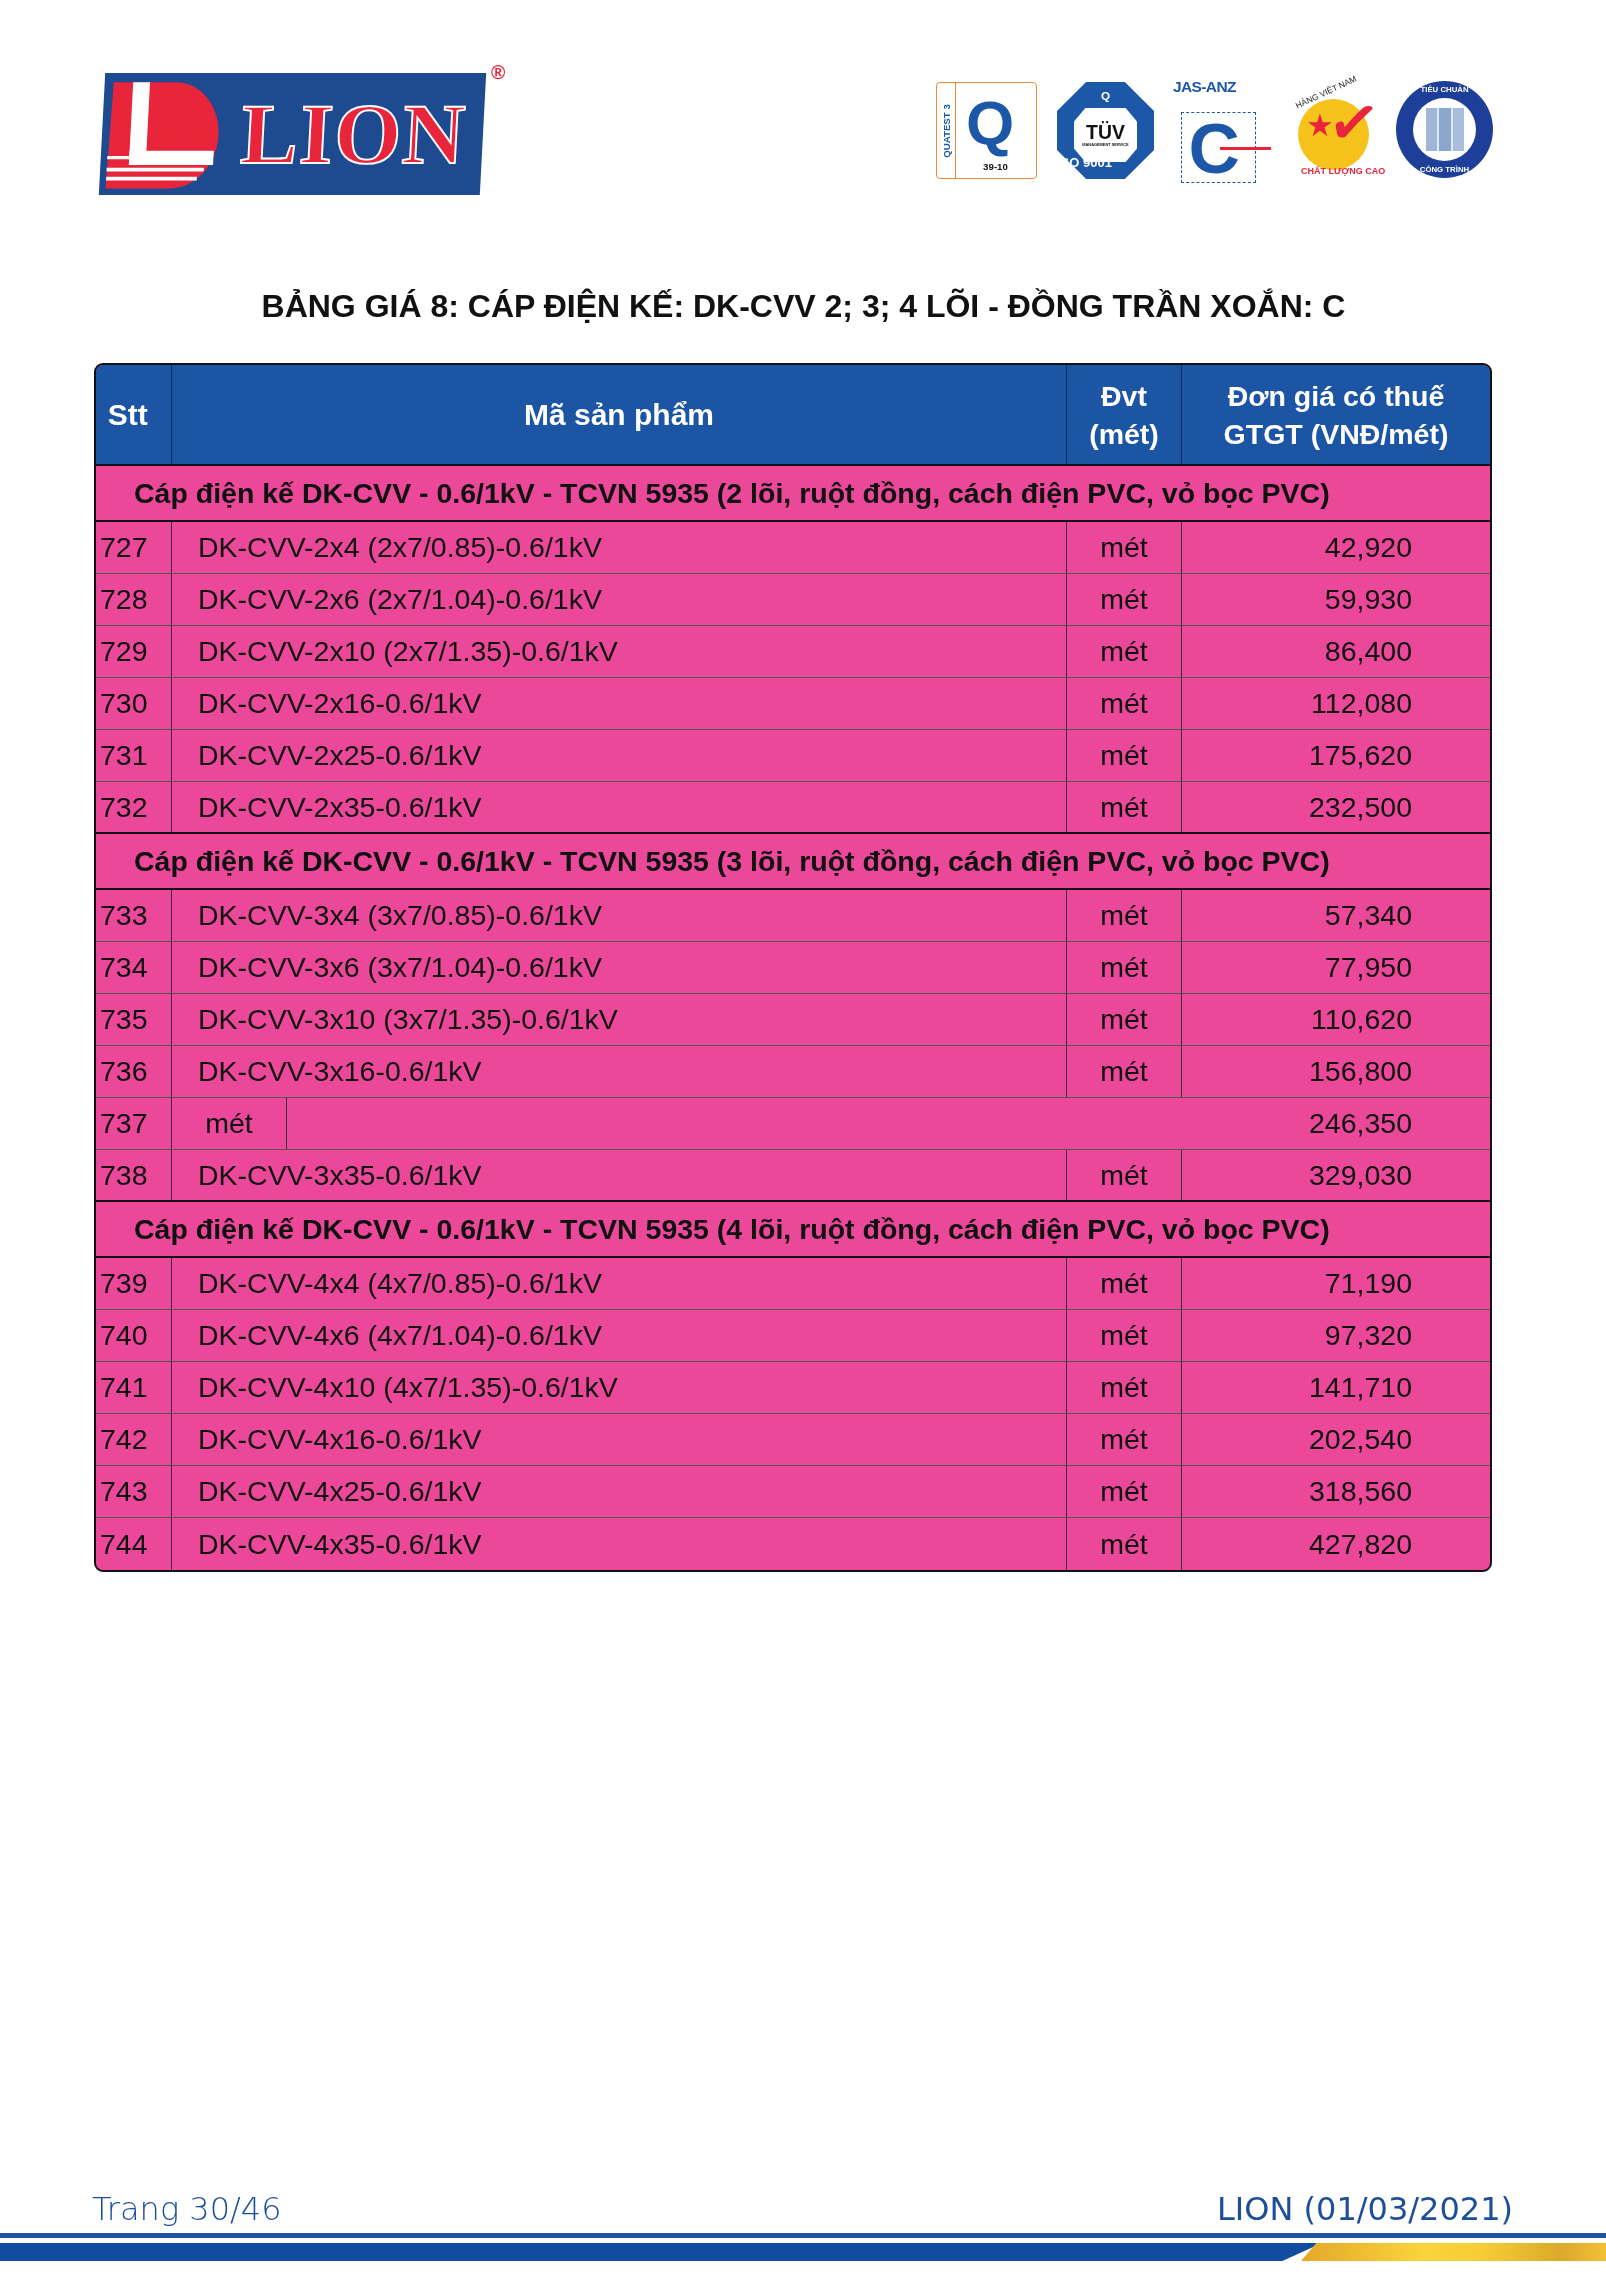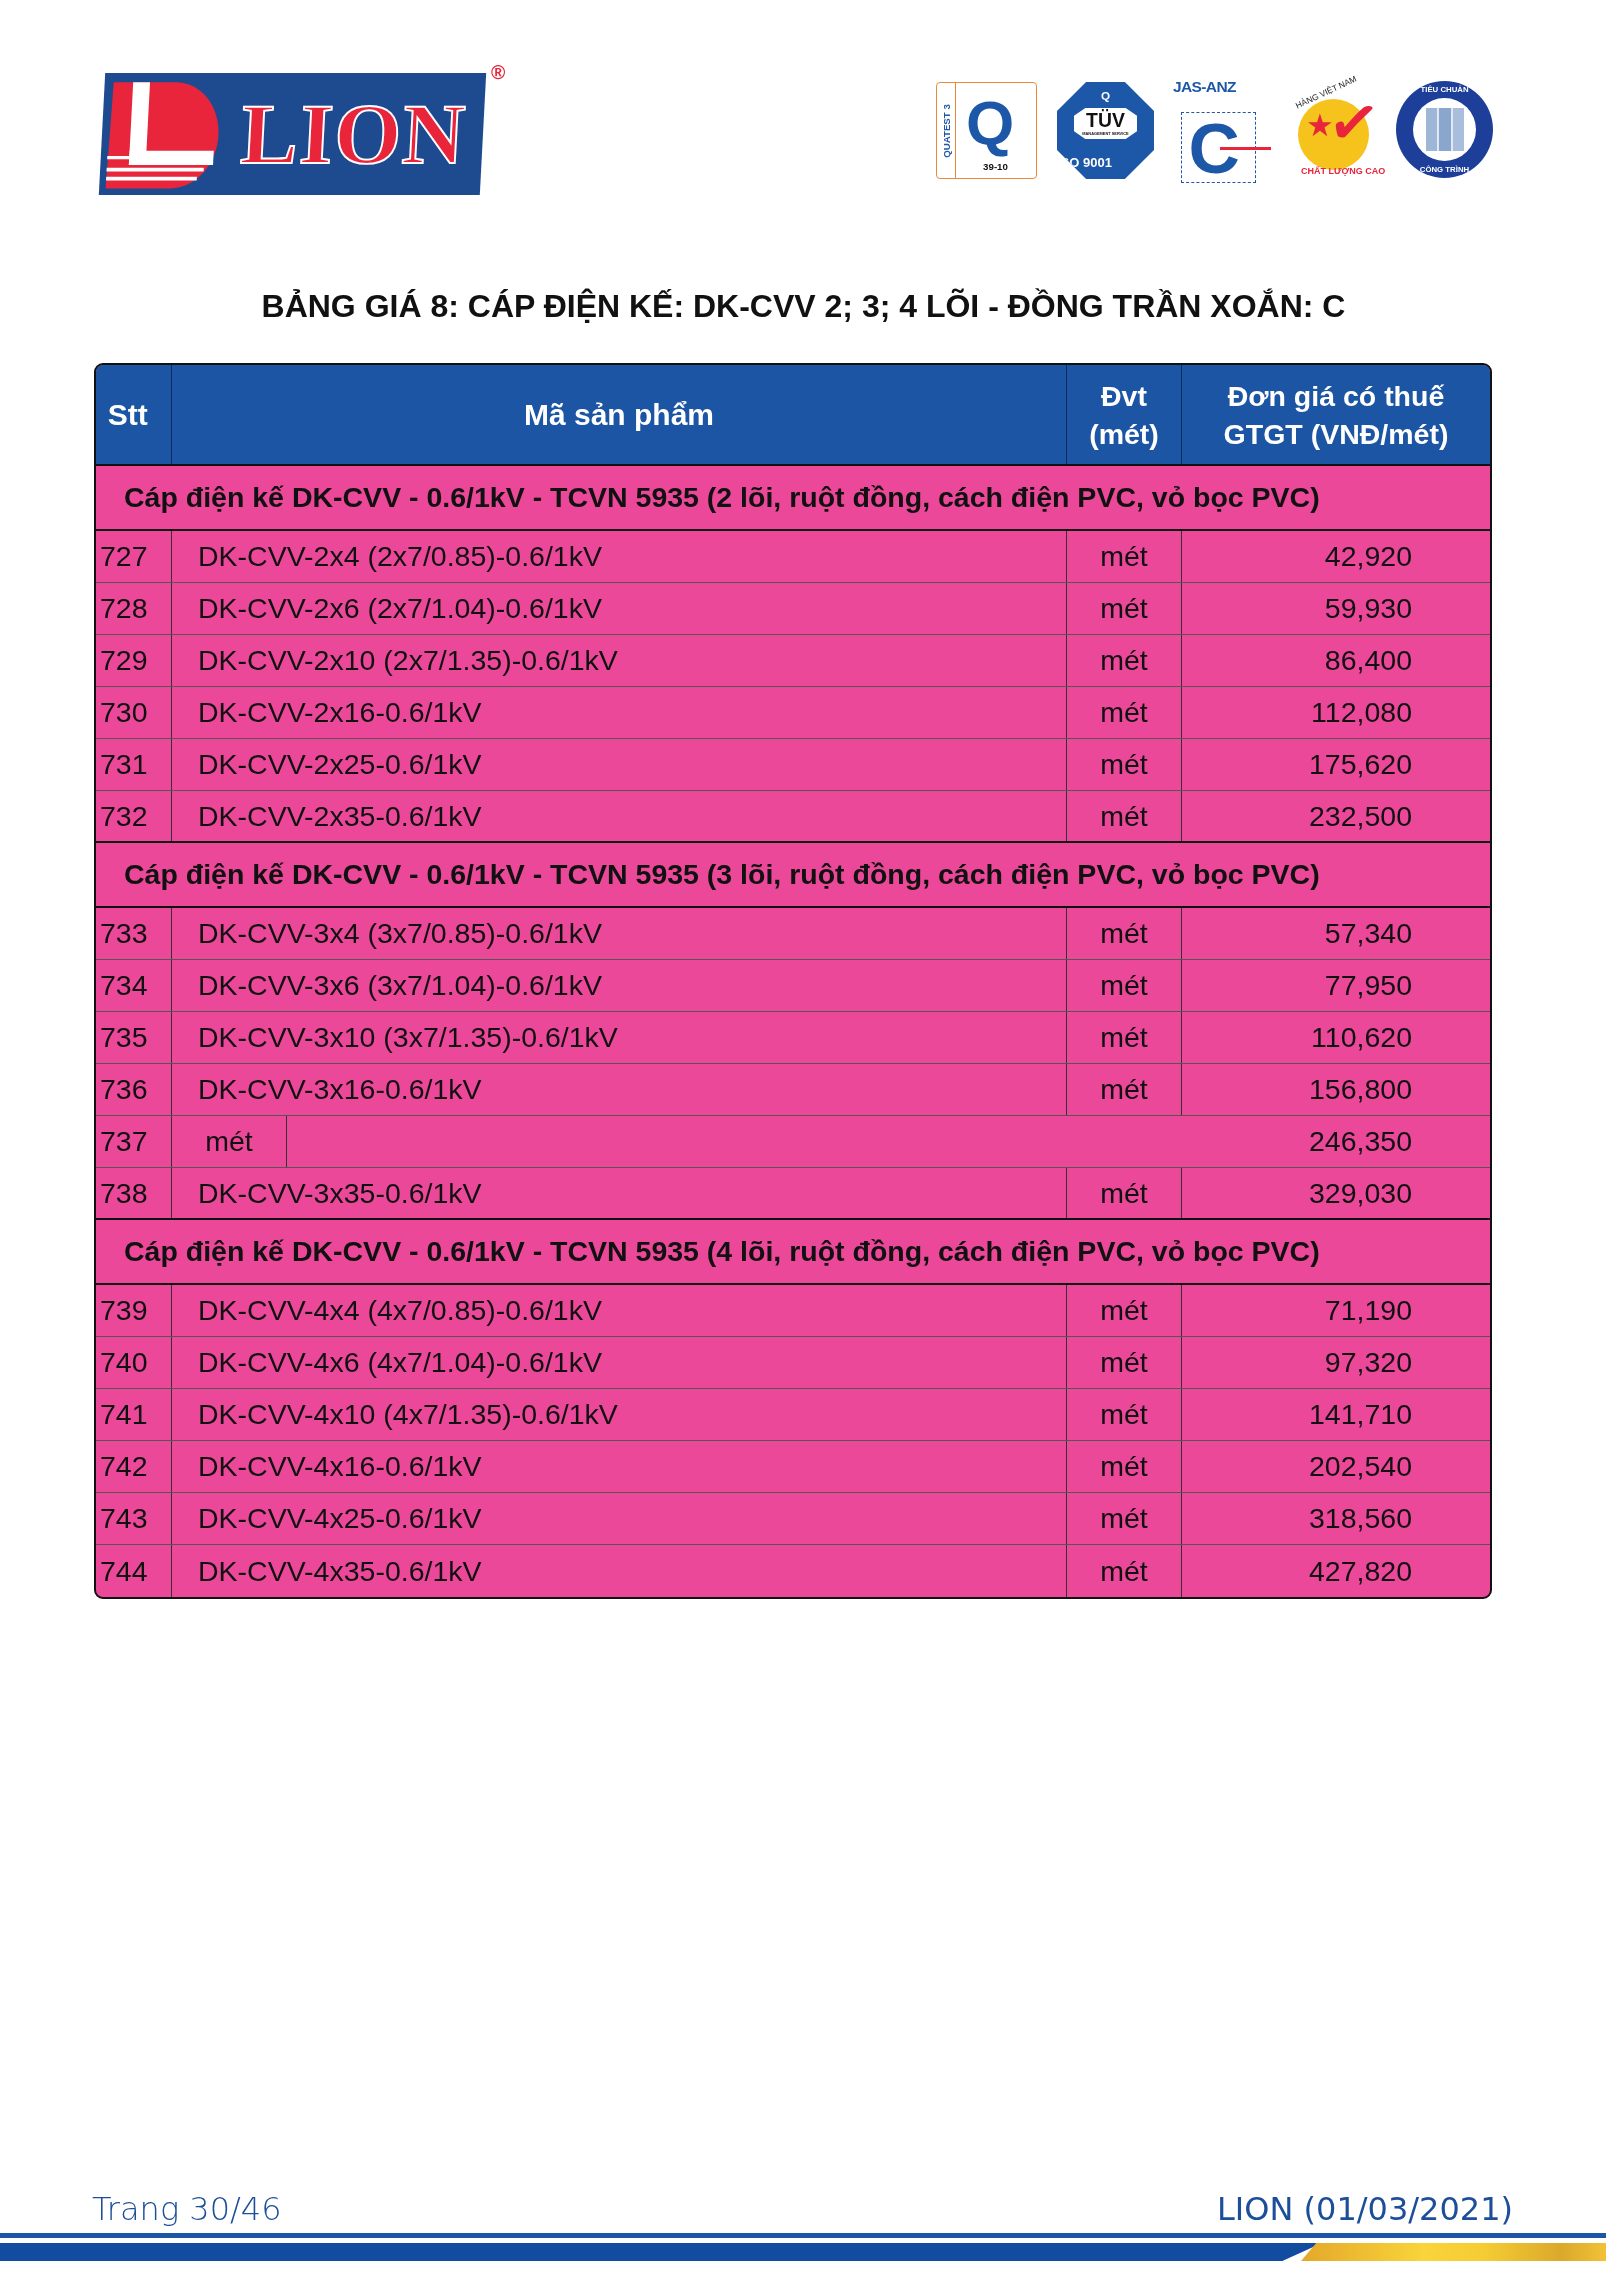--- a/index.html
+++ b/index.html
@@ -19,21 +19,21 @@
   .cert { position:absolute; }
   .cert-quatest { left:936px; top:82px; width:101px; height:97px; border:1.9px solid #e88a3a; border-radius:3.9px; box-sizing:border-box; }
   .cert-quatest .side { position:absolute; left:0; top:0; width:18px; height:100%; border-right:1.9px solid #e88a3a; }
   .cert-quatest .side span { position:absolute; left:50%; top:50%; transform:translate(-50%,-50%) rotate(-90deg);
                font-size:9.7px; font-weight:bold; color:#1d57a8; white-space:nowrap; }
   .cert-quatest .q { position:absolute; left:29px; top:9px; font-size:62px; font-weight:bold; color:#1d57a8; line-height:1; }
   .cert-quatest .num { position:absolute; left:18px; right:0; bottom:6.5px; text-align:center; font-size:9.7px; font-weight:bold; color:#111; }
 
   .cert-tuv { left:1057px; top:82px; width:97px; height:97px; background:#1d57a8;
               clip-path:polygon(30% 0,70% 0,100% 30%,100% 70%,70% 100%,30% 100%,0 70%,0 30%); }
-  .cert-tuv .inner { position:absolute; left:17px; top:26px; width:63px; height:31px; background:#fff;
+  .cert-tuv .inner { position:absolute; left:17px; top:26px; width:63px; height:54px; background:#fff;
               clip-path:polygon(18% 0,82% 0,100% 25%,100% 75%,82% 100%,18% 100%,0 75%,0 25%);
               display:flex; flex-direction:column; align-items:center; justify-content:center; }
   .cert-tuv .inner b { font-size:19.4px; color:#111; line-height:1; }
   .cert-tuv .inner i { font-style:normal; font-size:3.9px; color:#111; font-weight:bold; }
   .cert-tuv .top { position:absolute; left:0; right:0; top:6.5px; text-align:center; color:#fff; font-size:11.7px; font-weight:bold; }
   .cert-tuv .iso { position:absolute; left:0; right:0; bottom:9px; text-align:left; color:#fff; font-size:13px; font-weight:bold; }
 
   .cert-jas { left:1169px; top:78px; width:97px; height:102px; }
   .cert-jas .title { position:absolute; left:3.9px; top:0; font-size:15.5px; font-weight:bold; color:#1d57a8; letter-spacing:-0.6px; }
   .cert-jas .box { position:absolute; left:11.7px; top:34px; width:73px; height:69px; border:0.6px dashed #1d57a8; }
@@ -66,21 +66,21 @@
   .t-head > div:last-child { border-right:none; }
   .c-stt { width:76px; }
   .c-code { width:895px; }
   .c-unit { width:115px; }
   .c-price { flex:1; }
   .t-head .c-stt { justify-content:flex-start; padding-left:11.7px; font-size:30px; }
   .t-head .c-code { justify-content:center; font-size:30px; }
   .t-head .c-unit { justify-content:center; text-align:center; font-size:28.5px; line-height:38px; }
   .t-head .c-price { justify-content:center; text-align:center; font-size:28.5px; line-height:38px; }
 
-  .t-section { height:65px; display:flex; align-items:center; padding-left:28px;
+  .t-section { height:56px; display:flex; align-items:center; padding-left:38px;
                font-size:28.5px; font-weight:bold; border-bottom:2.6px solid #111; box-sizing:border-box; }
   .t-row { display:flex; height:52px; border-bottom:1.3px solid #555; box-sizing:border-box; font-size:28.5px; }
   .t-row.last-in-group { border-bottom:2.6px solid #111; }
   .t-row.last-table { border-bottom:none; }
   .t-row > div { display:flex; align-items:center; border-right:1.3px solid #333; box-sizing:border-box; }
   .t-row > div:last-child { border-right:none; }
   .t-row .c-stt { padding-left:4px; }
   .t-row .c-code { padding-left:26px; }
   .t-row .c-unit { justify-content:center; }
   .t-row .c-price { justify-content:flex-end; padding-right:78px; }

